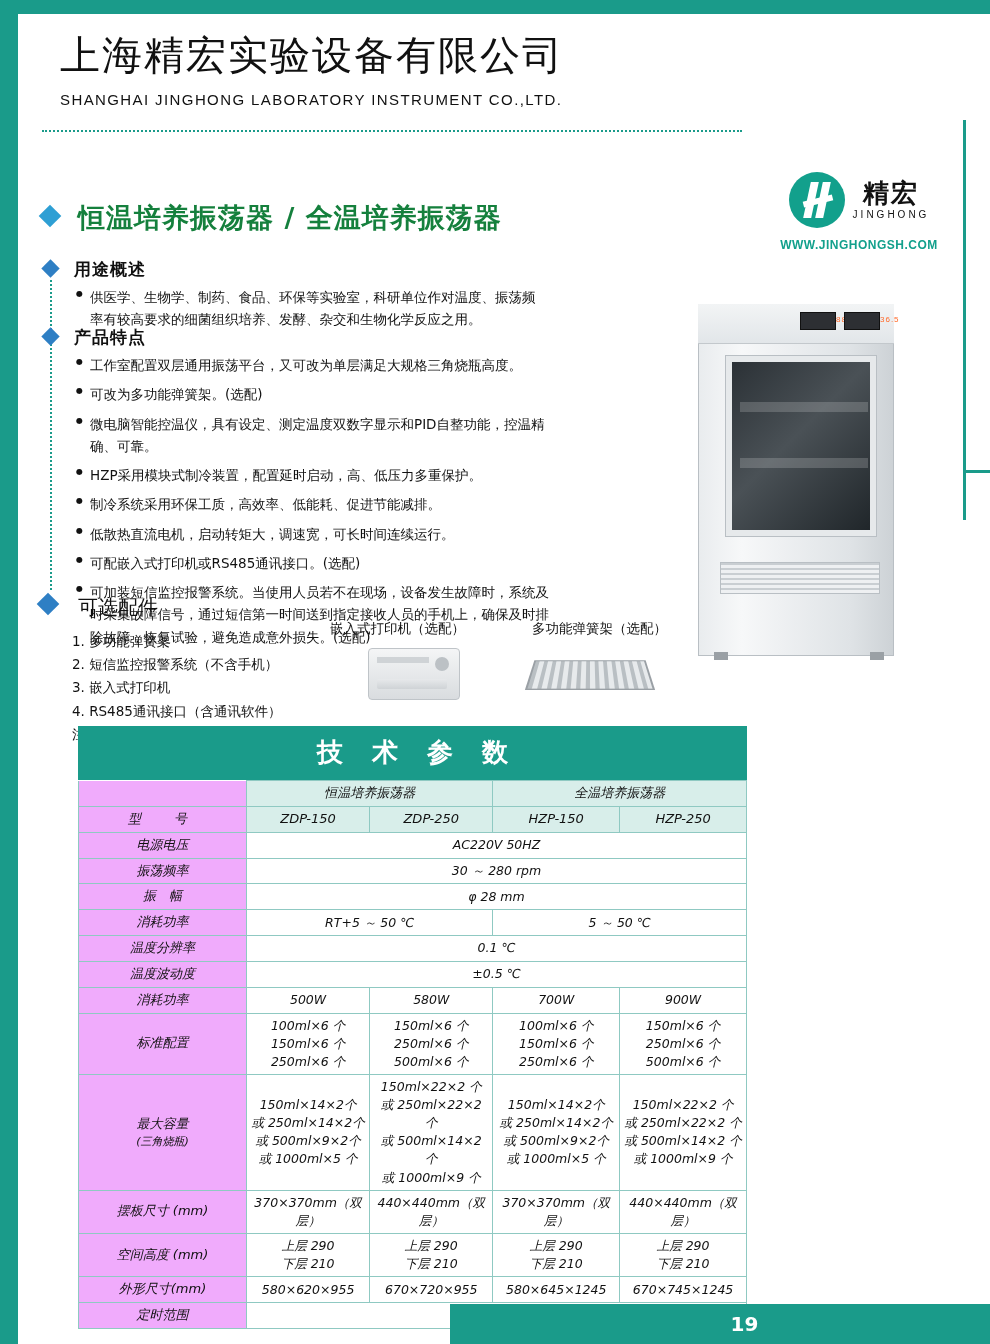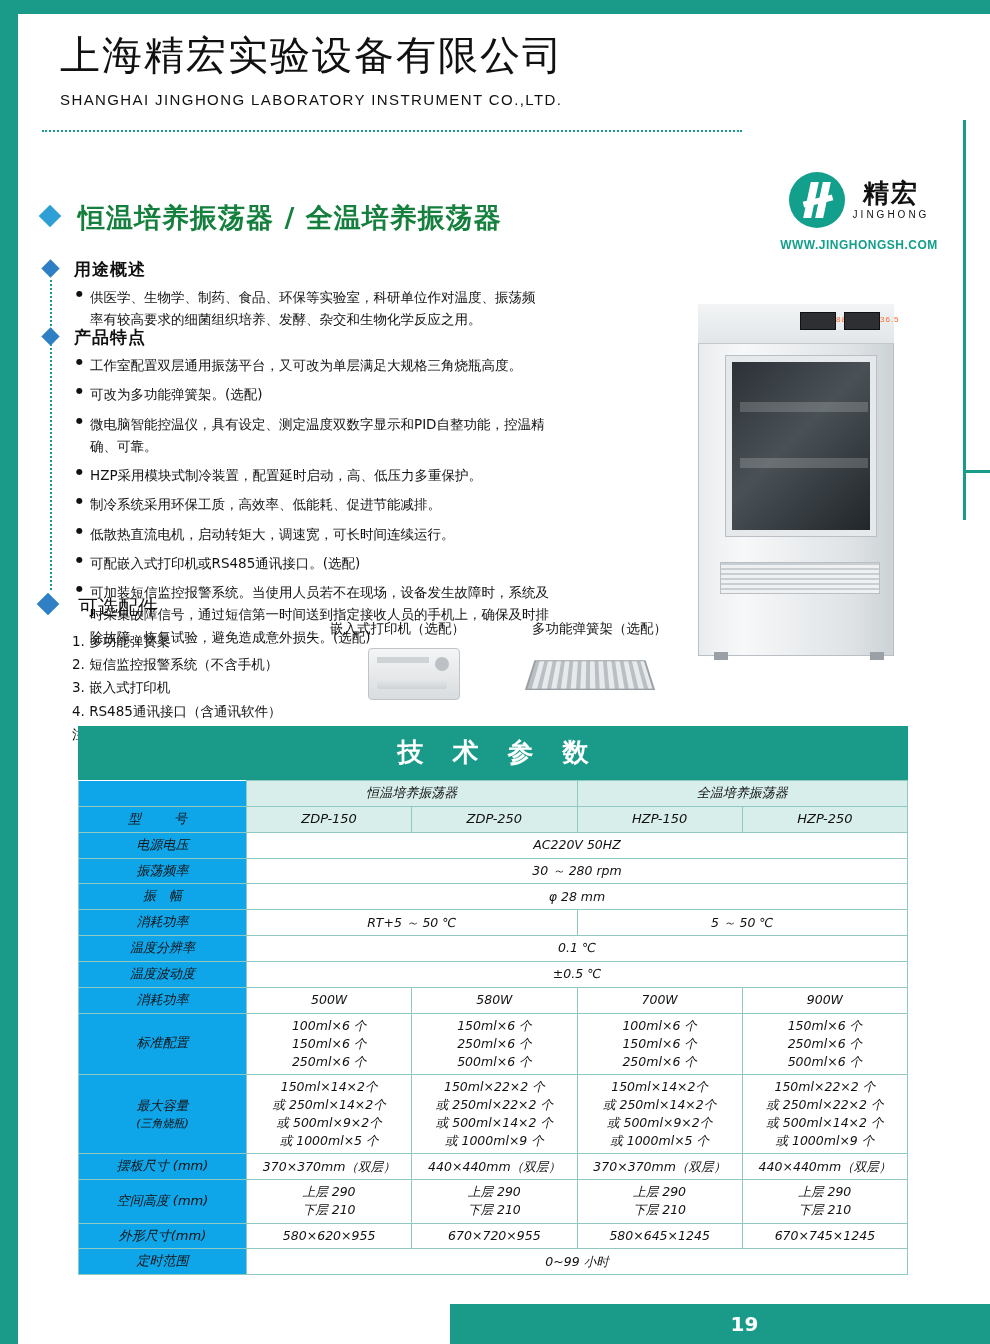--- a/index.html
+++ b/index.html
@@ -142,30 +142,30 @@
   .printer .knob{ position:absolute; right:10px; top:8px; width:14px; height:14px;
                   border-radius:50%; background:#bcc1c5;}
   .printer .line{ position:absolute; left:8px; bottom:10px; width:70px; height:10px;
                   background:linear-gradient(180deg,#e7e9eb,#cfd3d6); border-radius:2px;}
   .clamp{
     position:absolute; left:530px; top:650px; width:120px; height:48px;
     background:repeating-linear-gradient(90deg,#b9bfc3 0 4px,#e7eaec 4px 9px);
     border:2px solid #9aa0a5; transform:perspective(240px) rotateX(52deg);
   }
   
-  .tbl-wrap{ position:absolute; left:78px; top:726px; width:830px; }
+  .tbl-wrap{ position:absolute; left:78px; top:726px; width:669px; }
   .tbl-title{
     background:#1a9b8a; color:#fff; text-align:center; font-size:26px; font-weight:bold;
     letter-spacing:10px; padding:9px 0 10px 10px; font-family:"DejaVu Sans",sans-serif;
   }
   table{ border-collapse:collapse; width:100%; font-size:12.5px;
          font-family:"DejaVu Sans",sans-serif; }
   table td{ border:1px solid #8fc9c2; text-align:center; padding:3px 4px; line-height:1.45;
             background:#fff;font-style:italic; }
-  td.lbl{ background:#0ea5e9; width:168px; font-size:13px; }
+  td.lbl{ background:#f0abfc; width:168px; font-size:13px; }
   td.hdr{ background:#d8eeea; font-size:13px; }
   .spaced{ letter-spacing:10px; }
   .small{ font-size:11px; }
   
   .footer-bar{
     position:absolute; left:450px; bottom:0; width:589px; height:40px; background:#1a9b8a;
   }
   .pg{
     position:absolute; left:0; right:0; top:8px; text-align:center; color:#fff;
     font-size:20px; font-weight:bold; font-family:"DejaVu Sans",sans-serif;

